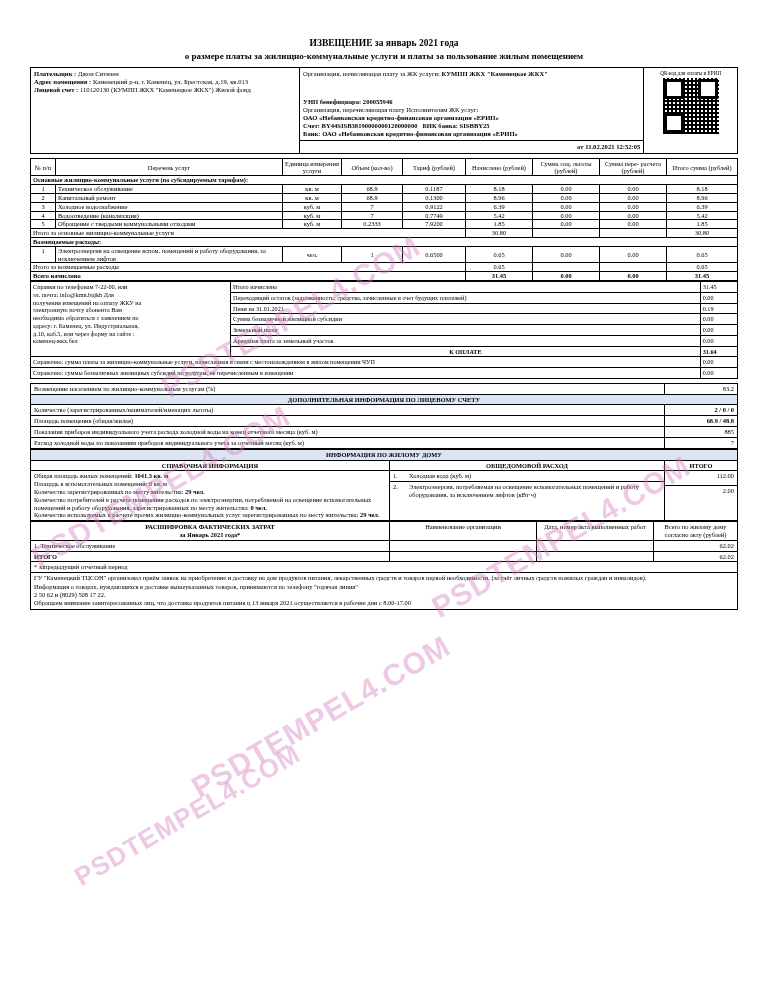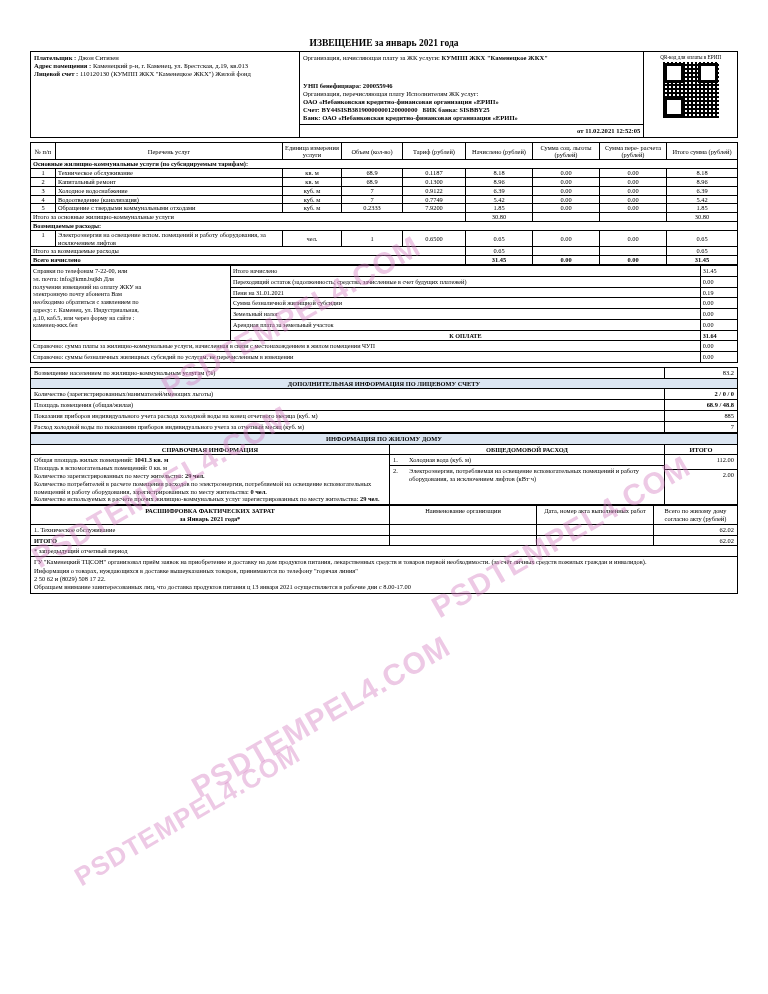--- a/index.html
+++ b/index.html
@@ -146,20 +146,21 @@
   .wm4 { left: 175px; top: 700px; }
   .wm5 { left: 60px;  top: 800px; font-size: 26px;}
 </style>
 </head>
 <body>
 
 <div class="page">
   <div class="sheet">
 
     <div class="title">ИЗВЕЩЕНИЕ за январь 2021 года</div>
+    <div class="subtitle">о размере платы за жилищно-коммунальные услуги и платы за пользование жилым помещением</div>
 
     <table class="hdr">
       <tbody>
           <tr>
         <td class="payer" rowspan="2">
           <span class="b">Плательщик :</span>
           <span>Джон Ситизен</span><br>
           <span class="b">Адрес помещения :</span>
           <span>Каменецкий р-н, г. Каменец, ул. Брестская, д.19, кв.013</span><br>
           <span class="b">Лицевой счет :</span>

